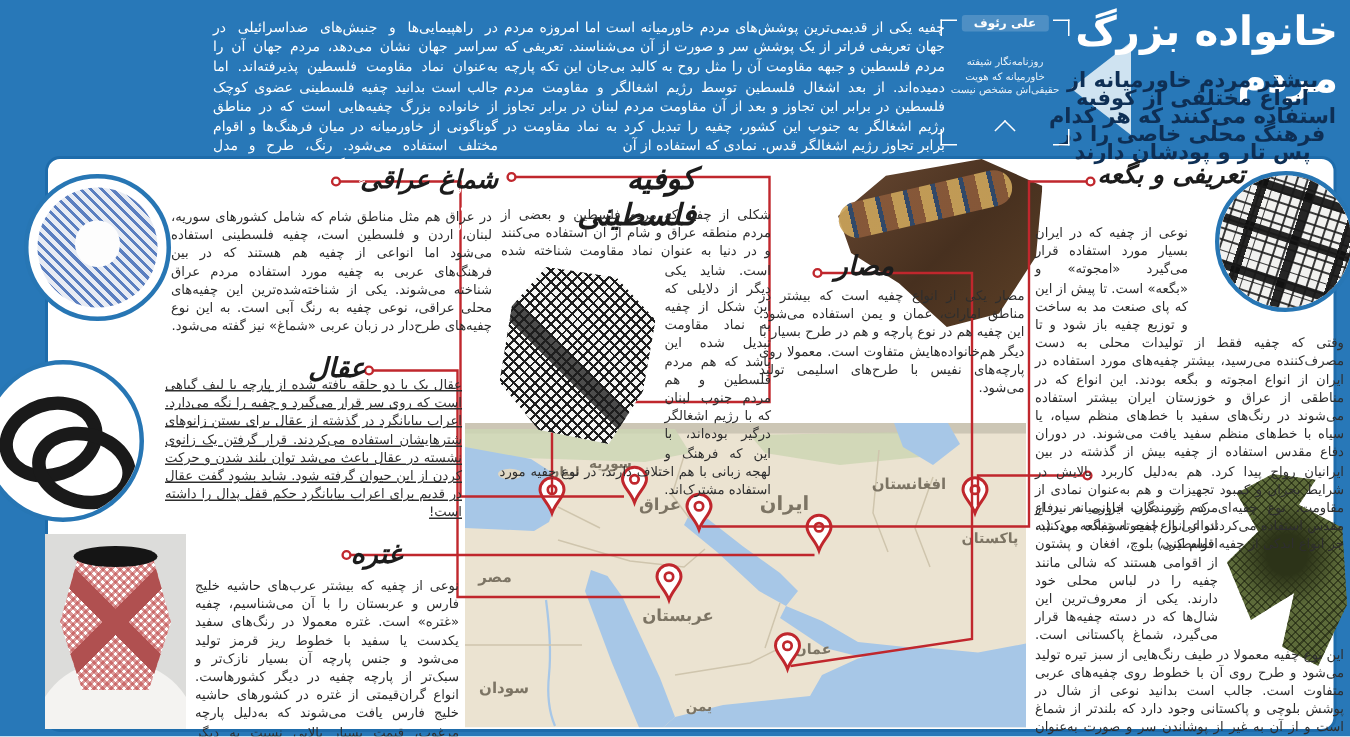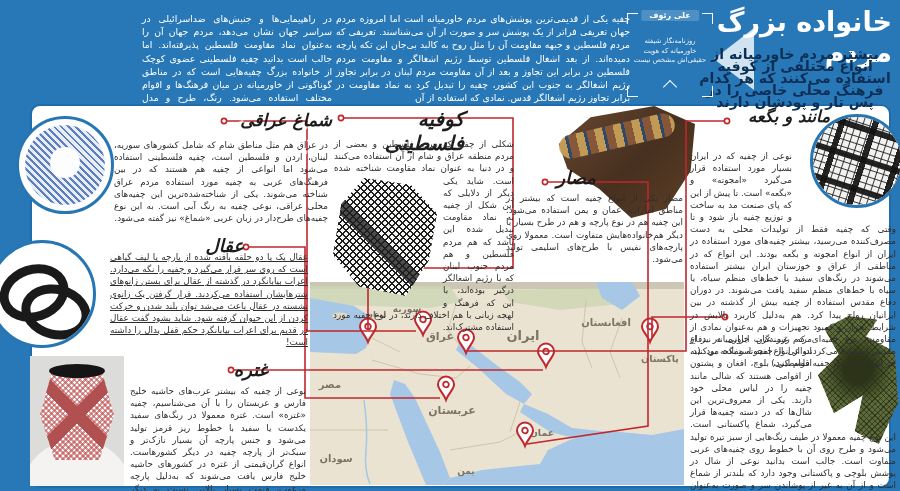--- a/index.html
+++ b/index.html
@@ -219,21 +219,21 @@
   <div class="abs sec-title t-pal">کوفیه فلسطینی</div>
   <div class="abs sec-body b-pal">
     <div class="sp-l"></div>
     <div class="img-pal pal-art"></div>
     <span>شکلی از چفیه که مردم فلسطین و بعضی از مردم منطقه عراق و شام از آن استفاده می‌کنند و در دنیا به عنوان نماد مقاومت شناخته شده است. شاید یکی دیگر از دلایلی که این شکل از چفیه به نماد مقاومت تبدیل شده این باشد که هم مردم فلسطین و هم مردم جنوب لبنان که با رژیم اشغالگر درگیر بوده‌اند، با این که فرهنگ و لهجه زبانی با هم اختلاف دارند، در نوع چفیه مورد استفاده مشترک‌اند.</span>
   </div>
 
   <div class="abs sec-title t-masar">مصار</div>
   <div class="abs sec-body b-masar">مصار یکی از انواع چفیه است که بیشتر در مناطق امارات، عمان و یمن استفاده می‌شود. این چفیه هم در نوع پارچه و هم در طرح بسیار با دیگر هم‌خانواده‌هایش متفاوت است. معمولا روی پارچه‌های نفیس با طرح‌های اسلیمی تولید می‌شود.</div>
 
-  <div class="abs sec-title t-amj">مانند و بگعه</div>
+  <div class="abs sec-title t-amj">تعریفی و بگعه</div>
   <div class="abs sec-body b-amj">
     <div class="sp-amj"></div>
     <span>نوعی از چفیه که در ایران بسیار مورد استفاده قرار می‌گیرد «امجوته» و «بگعه» است. تا پیش از این که پای صنعت مد به ساخت و توزیع چفیه باز شود و تا وقتی که چفیه فقط از تولیدات محلی به دست مصرف‌کننده می‌رسید، بیشتر چفیه‌های مورد استفاده در ایران از انواع امجوته و بگعه بودند. این انواع که در مناطقی از عراق و خوزستان ایران بیشتر استفاده می‌شوند در رنگ‌های سفید با خط‌های منظم سیاه، یا سیاه با خط‌های منظم سفید یافت می‌شوند. در دوران دفاع مقدس استفاده از چفیه بیش از گذشته در بین ایرانیان رواج پیدا کرد. هم به‌دلیل کاربرد بالایش در شرایط بحران و کمبود تجهیزات و هم به‌عنوان نمادی از مقاومت. نوع چفیه‌ای که رزمندگان ایرانی در دفاع مقدس استفاده می‌کردند، از انواع امجوته و بگعه بود. (به جز انواع اندکی از چفیه فلسطینی)</span>
   </div>
 
   <div class="abs sec-body b-pak">
     <div class="sp-pak"></div>
     <span>مردم غیر عرب خاورمیانه نیز از انواعی از چفیه استفاده می‌کنند. اقوام کرد، بلوچ، افغان و پشتون از اقوامی هستند که شالی مانند چفیه را در لباس محلی خود دارند. یکی از معروف‌ترین این شال‌ها که در دسته چفیه‌ها قرار می‌گیرد، شماغ پاکستانی است. این نوع چفیه معمولا در طیف رنگ‌هایی از سبز تیره تولید می‌شود و طرح روی آن با خطوط روی چفیه‌های عربی متفاوت است. جالب است بدانید نوعی از شال در پوشش بلوچی و پاکستانی وجود دارد که بلندتر از شماغ است و از آن به غیر از پوشاندن سر و صورت به‌عنوان صندلی هم استفاده می‌شود به طوری که فرد در حالت نشسته آن را دور کمر و پای خود می‌پیچد و از زیر زانوها رد می‌کند و گره می‌زند و به همین راحتی تبدیل می‌شود به یک تکیه‌گاه که می‌شود راحت به آن تکیه کرد و نشست.</span>
   </div>
 

